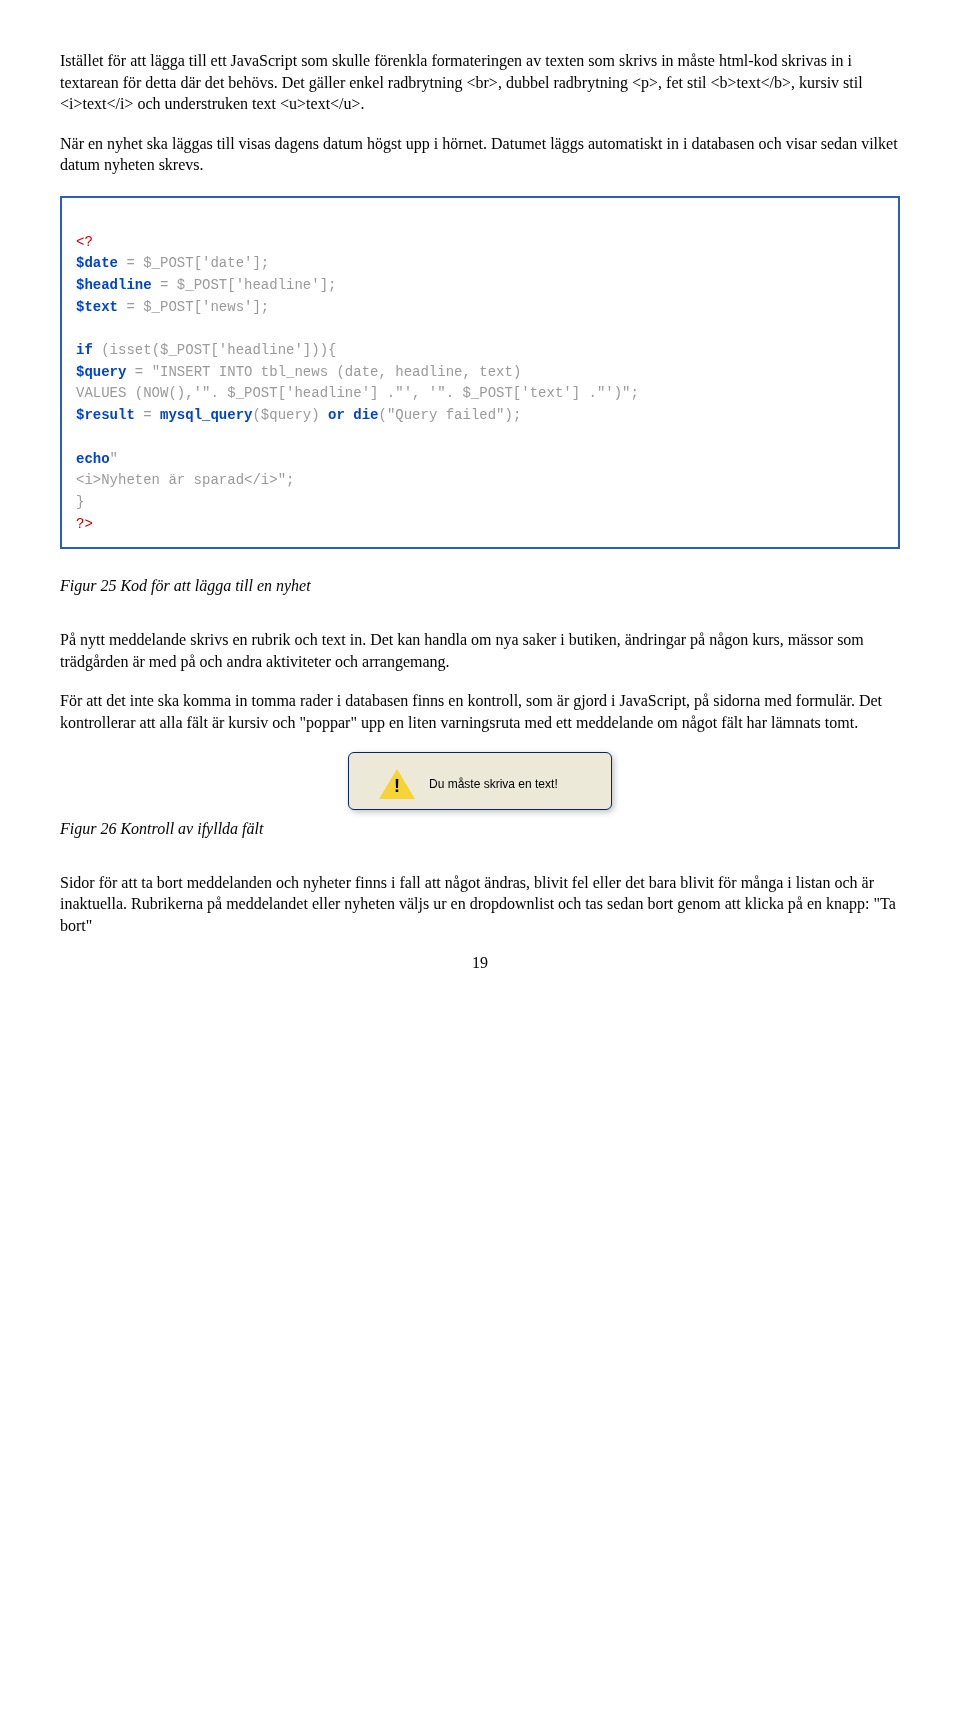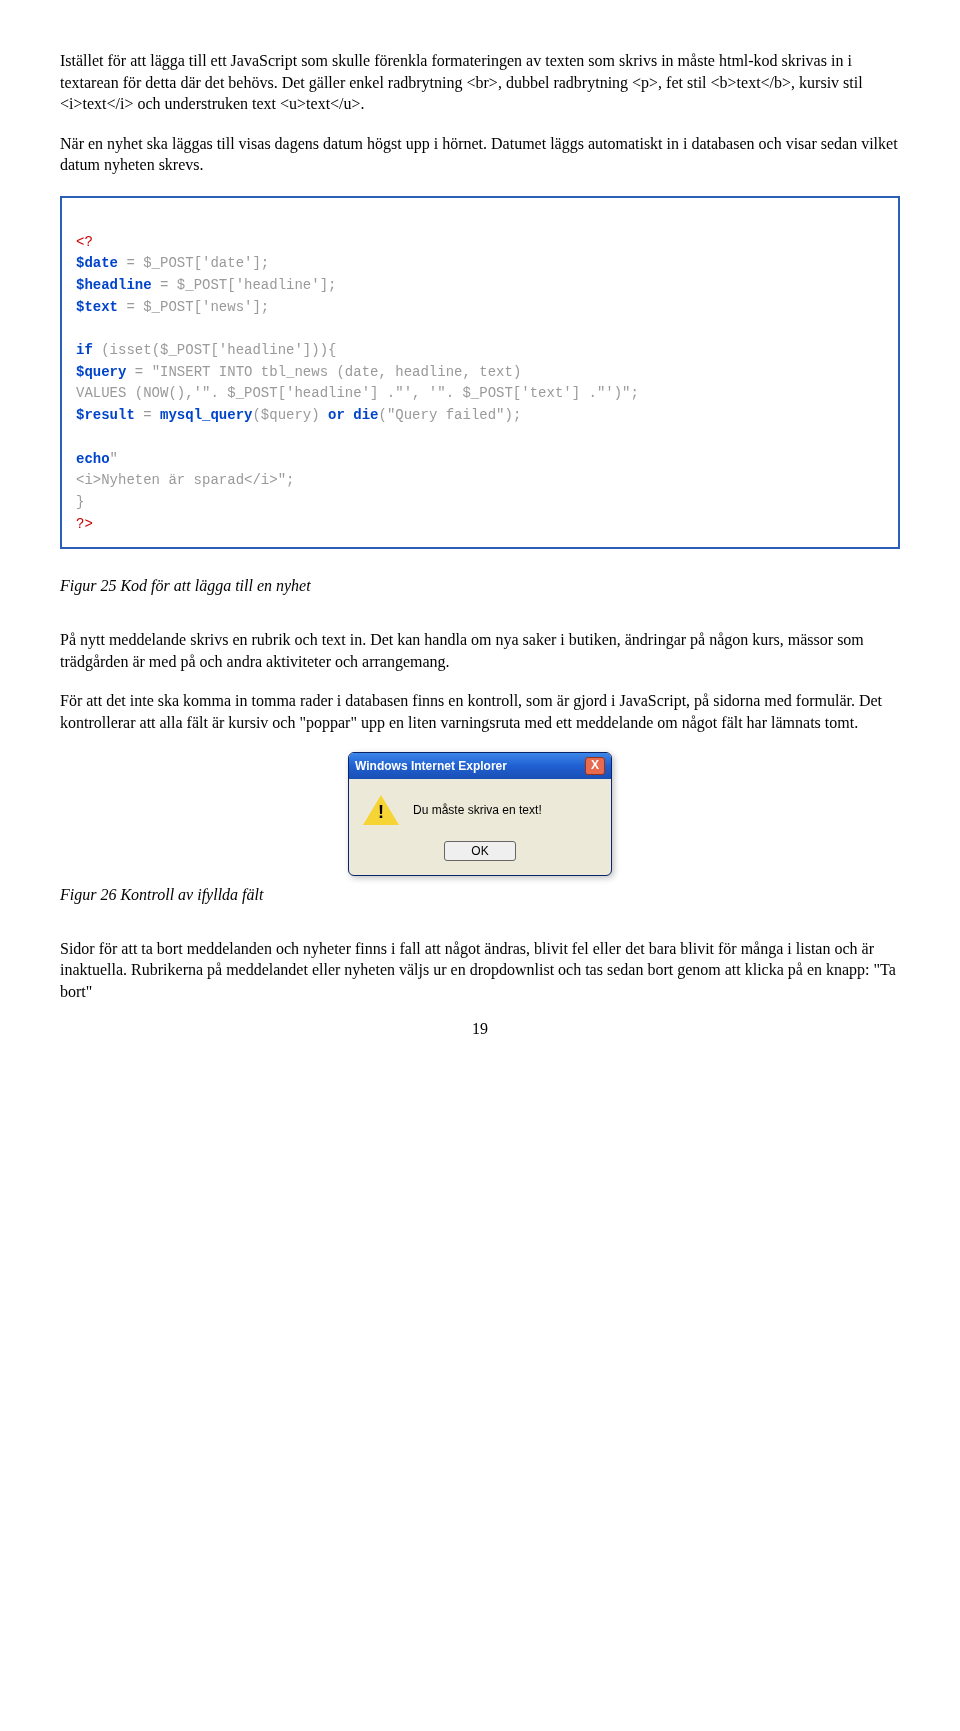--- a/index.html
+++ b/index.html
@@ -68,20 +68,21 @@
     text-align: center;
     line-height: 14px;
     font-size: 12px;
     font-weight: bold;
   }
   .dialog .body {
     display: flex;
     align-items: center;
     padding: 16px 14px 10px 14px;
     gap: 14px;
+    margin-left: 16px;
   }
   .warn-icon {
     width: 0;
     height: 0;
     border-left: 18px solid transparent;
     border-right: 18px solid transparent;
     border-bottom: 30px solid #f7d435;
     position: relative;
   }
   .warn-icon::after {
@@ -136,30 +137,23 @@
 <span class="red">?&gt;</span>
 </div>
 
 <div class="caption">Figur 25 Kod för att lägga till en nyhet</div>
 
 <p>På nytt meddelande skrivs en rubrik och text in. Det kan handla om nya saker i butiken, ändringar på någon kurs, mässor som trädgården är med på och andra aktiviteter och arrangemang.</p>
 <p>För att det inte ska komma in tomma rader i databasen finns en kontroll, som är gjord i JavaScript, på sidorna med formulär. Det kontrollerar att alla fält är kursiv och "poppar" upp en liten varningsruta med ett meddelande om något fält har lämnats tomt.</p>
 
 <div class="dialog-wrap">
   <div class="dialog">
-    <div class="titlebar">
-      <span>Windows Internet Explorer</span>
-      <div class="close">X</div>
-    </div>
     <div class="body">
       <div class="warn-icon"></div>
       <div class="message">Du måste skriva en text!</div>
-    </div>
-    <div class="footer">
-      <button class="ok-btn">OK</button>
     </div>
   </div>
 </div>
 
 <div class="caption">Figur 26 Kontroll av ifyllda fält</div>
 
 <p>Sidor för att ta bort meddelanden och nyheter finns i fall att något ändras, blivit fel eller det bara blivit för många i listan och är inaktuella. Rubrikerna på meddelandet eller nyheten väljs ur en dropdownlist och tas sedan bort genom att klicka på en knapp: "Ta bort"</p>
 
 <div class="page-num">19</div>
 

